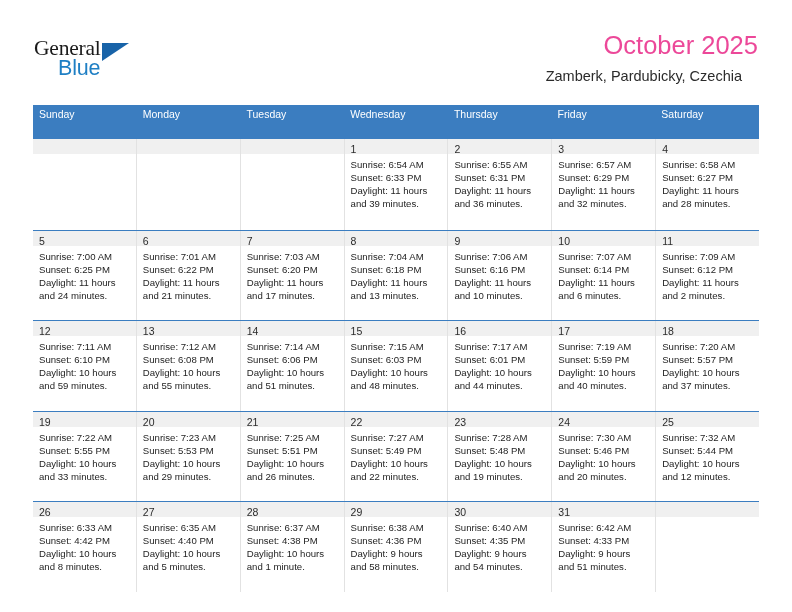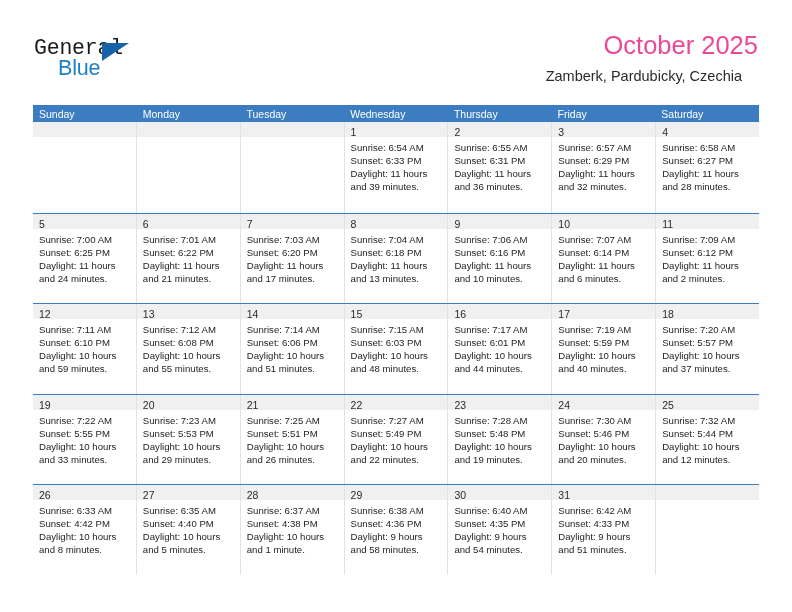--- a/index.html
+++ b/index.html
@@ -31,21 +31,21 @@
     width: 150px;
     height: 48px;
   }
   .logo-general {
     position: absolute;
     left: 0; top: 0;
     font-size: 21.5px;
     color: #1a1a1a;
     letter-spacing: -0.2px;
     line-height: 24px;
-    font-family: Liberation Mono, monospace;
+    font-family: Liberation Serif, serif;
   }
   .logo-blue {
     position: absolute;
     left: 24px; top: 20px;
     font-size: 21.5px;
     color: #1f7fc4;
     letter-spacing: -0.2px;
     line-height: 24px;
     font-family: "Liberation Sans", sans-serif;
     text-align: center;
@@ -83,21 +83,21 @@
   
   .calendar {
     position: absolute;
     left: 33px;
     top: 105px;
     width: 726px;
   }
   .dow-row {
     display: flex;
     background: #3b7dc0;
-    height: 17px;
+    height: 34px;
   }
   .dow {
     flex: 1 1 0;
     color: #ffffff;
     font-size: 10.5px;
     line-height: 19px;
     padding-left: 6px;
     white-space: nowrap;
   }
 

